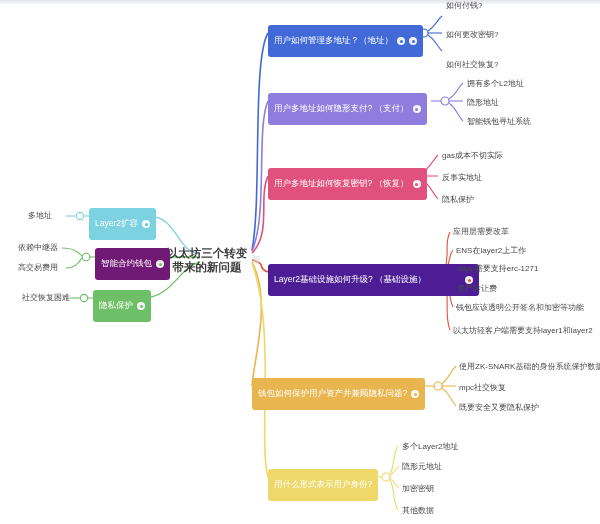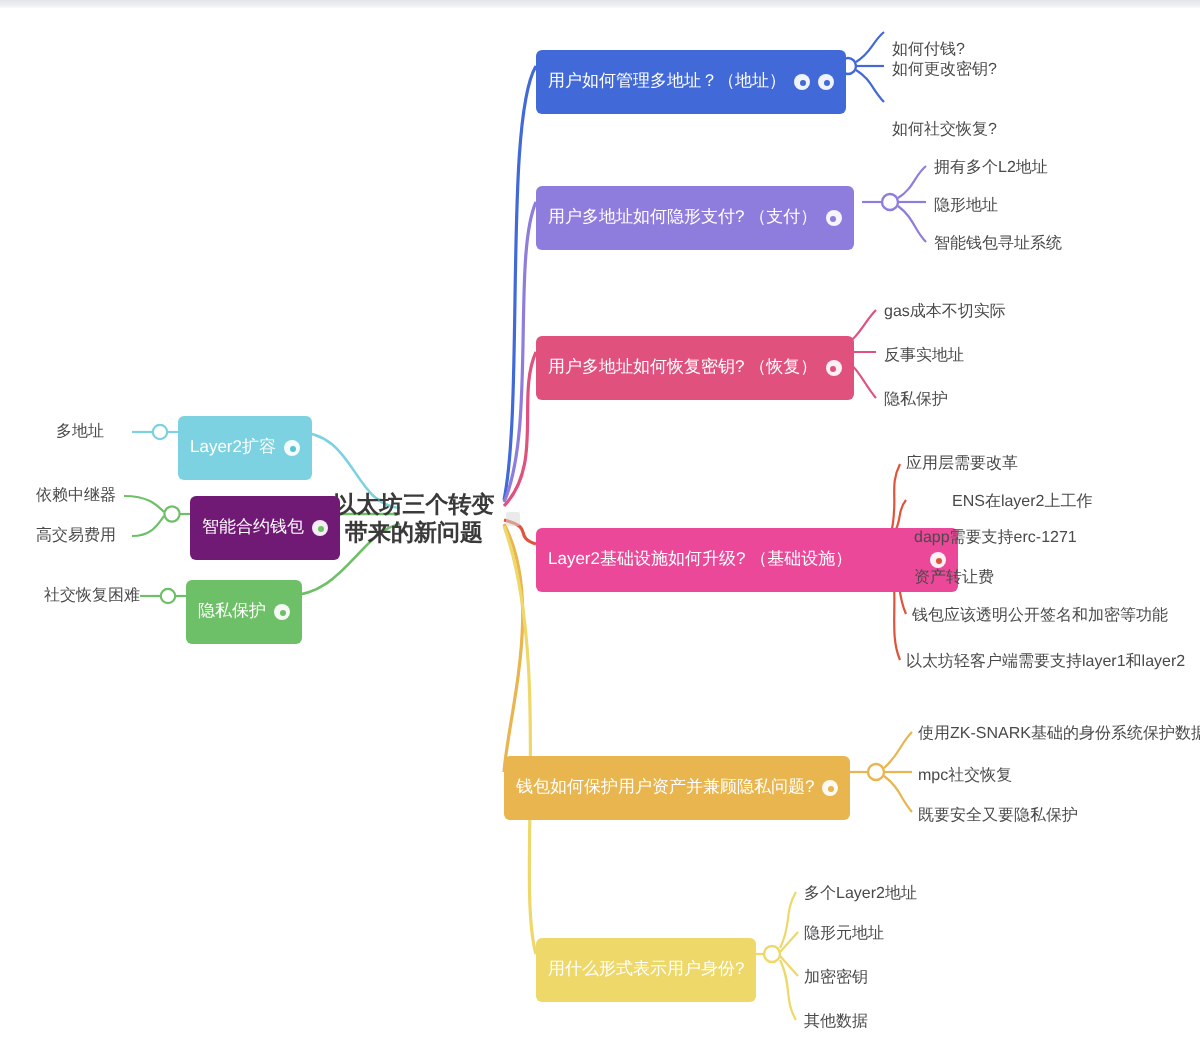--- a/index.html
+++ b/index.html
@@ -165,46 +165,46 @@
   <div class="node pill" style="left:93px;top:290px;background:#6ec068;">
     <span class="txt">隐私保护</span>
     <span class="badge b-green"></span>
   </div>
 
   <div class="node pill" style="left:268px;top:25px;background:#4169d8;">
     <span class="txt">用户如何管理多地址？（地址）</span>
     <span class="badge b-blue"></span>
     <span class="badge b-blue"></span>
   </div>
-  <div class="leaf" style="left:446px;top:19px;">如何付钱?</div>
+  <div class="leaf" style="left:446px;top:0;">如何付钱?</div>
   <div class="leaf" style="left:446px;top:29px;">如何更改密钥?</div>
   <div class="leaf" style="left:446px;top:47px;margin-top:12px;">如何社交恢复?</div>
 
   <div class="node pill" style="left:268px;top:93px;background:#8e7ddd;">
     <span class="txt">用户多地址如何隐形支付?  （支付）</span>
     <span class="badge b-purple"></span>
   </div>
   <div class="leaf" style="left:467px;top:78px;">拥有多个L2地址</div>
   <div class="leaf" style="left:467px;top:97px;">隐形地址</div>
   <div class="leaf" style="left:467px;top:116px;">智能钱包寻址系统</div>
 
   <div class="node pill" style="left:268px;top:168px;background:#e0517e;">
     <span class="txt">用户多地址如何恢复密钥?  （恢复）</span>
     <span class="badge b-pink"></span>
   </div>
   <div class="leaf" style="left:442px;top:150px;">gas成本不切实际</div>
   <div class="leaf" style="left:442px;top:172px;">反事实地址</div>
   <div class="leaf" style="left:442px;top:194px;">隐私保护</div>
 
-  <div class="node pill" style="left:268px;top:264px;background:#ec4899;gap:35px;">
+  <div class="node pill" style="left:268px;top:264px;background:#4c1d95;gap:35px;">
     <span class="txt">Layer2基础设施如何升级?  （基础设施）</span>
     <span class="badge b-red"></span>
   </div>
   <div class="leaf" style="left:453px;top:226px;">应用层需要改革</div>
-  <div class="leaf" style="left:456px;top:245px;margin-left:20px;">ENS在layer2上工作</div>
+  <div class="leaf" style="left:456px;top:245px;">ENS在layer2上工作</div>
   <div class="leaf" style="left:457px;top:263px;">dapp需要支持erc-1271</div>
   <div class="leaf" style="left:457px;top:283px;">资产转让费</div>
   <div class="leaf" style="left:456px;top:302px;">钱包应该透明公开签名和加密等功能</div>
   <div class="leaf" style="left:453px;top:325px;">以太坊轻客户端需要支持layer1和layer2</div>
 
   <div class="node pill" style="left:252px;top:378px;background:#e8b54f;">
     <span class="txt">钱包如何保护用户资产并兼顾隐私问题?</span>
     <span class="badge b-orange"></span>
   </div>
   <div class="leaf" style="left:459px;top:361px;">使用ZK-SNARK基础的身份系统保护数据</div>

